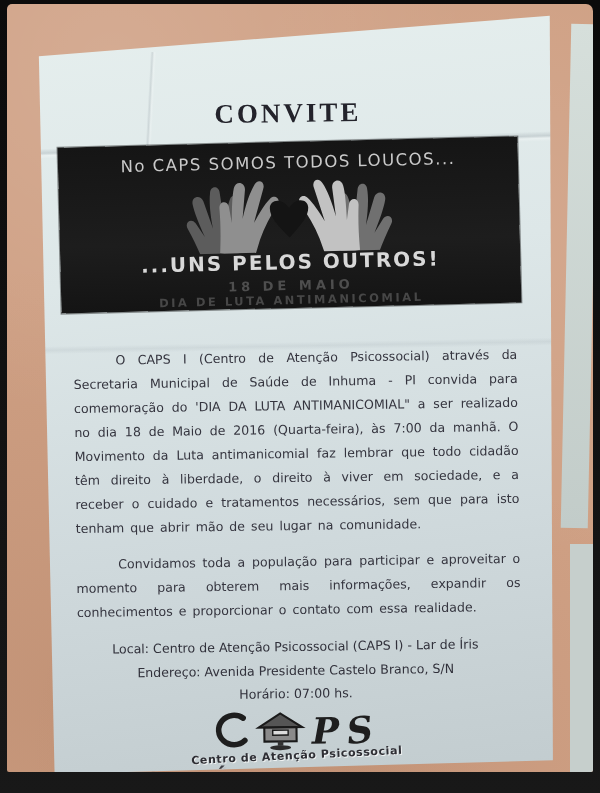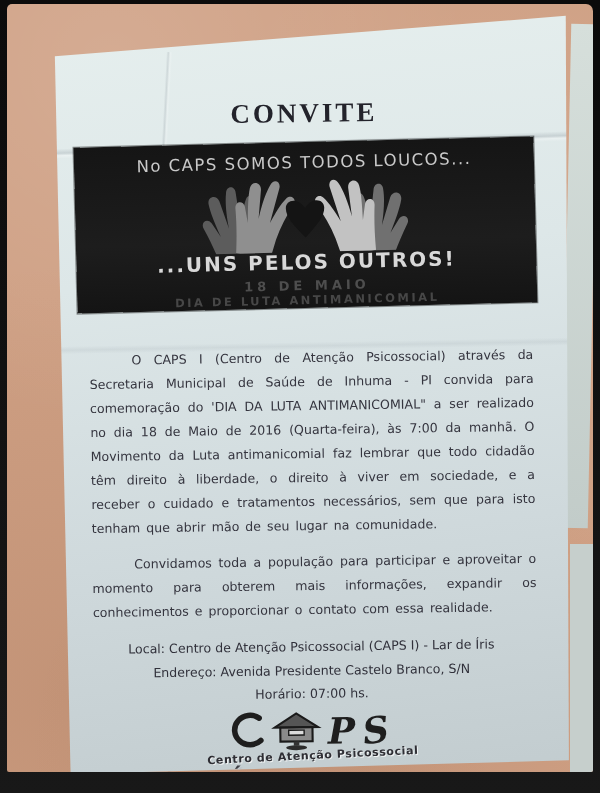--- a/index.html
+++ b/index.html
@@ -18,21 +18,21 @@
       radial-gradient(circle at 60% 98%, rgba(120,70,40,.10), transparent 40%);
     border-radius:5px 7px 2px 2px;
     overflow:hidden;
   }
   
   .side-paper{position:absolute;background:linear-gradient(180deg,#d6dfdb,#c2ccc9);}
   .side-paper.top{right:0;top:20px;width:27px;height:504px;transform:rotate(1.2deg);}
   .side-paper.bottom{right:0;top:540px;width:23px;height:238px;background:#c6cfcc;}
 
   .paper{
-    position:absolute;left:40px;top:8px;width:524px;height:762px;
+    position:absolute;left:24px;top:8px;width:524px;height:762px;
     clip-path:polygon(1.5% 5.8%, 99% 0.5%, 99.6% 98.2%, 4.5% 100%);
     background:linear-gradient(173deg,#e6efee 0%,#dde7e8 34%,#cfd9dc 68%,#c2cccf 100%);
   }
   .crease{position:absolute;pointer-events:none;}
   .crease.h1{left:0;right:0;top:128px;height:10px;transform:rotate(-2deg);
     background:linear-gradient(180deg,transparent,rgba(110,120,130,.22) 45%,rgba(255,255,255,.30) 70%,transparent);}
   .crease.v1{left:116px;top:40px;width:6px;height:130px;transform:rotate(3deg);
     background:linear-gradient(90deg,transparent,rgba(110,120,130,.18),rgba(255,255,255,.22),transparent);}
   .crease.h2{left:0;right:0;top:330px;height:8px;transform:rotate(-1deg);
     background:linear-gradient(180deg,transparent,rgba(110,120,130,.10) 50%,transparent);}

